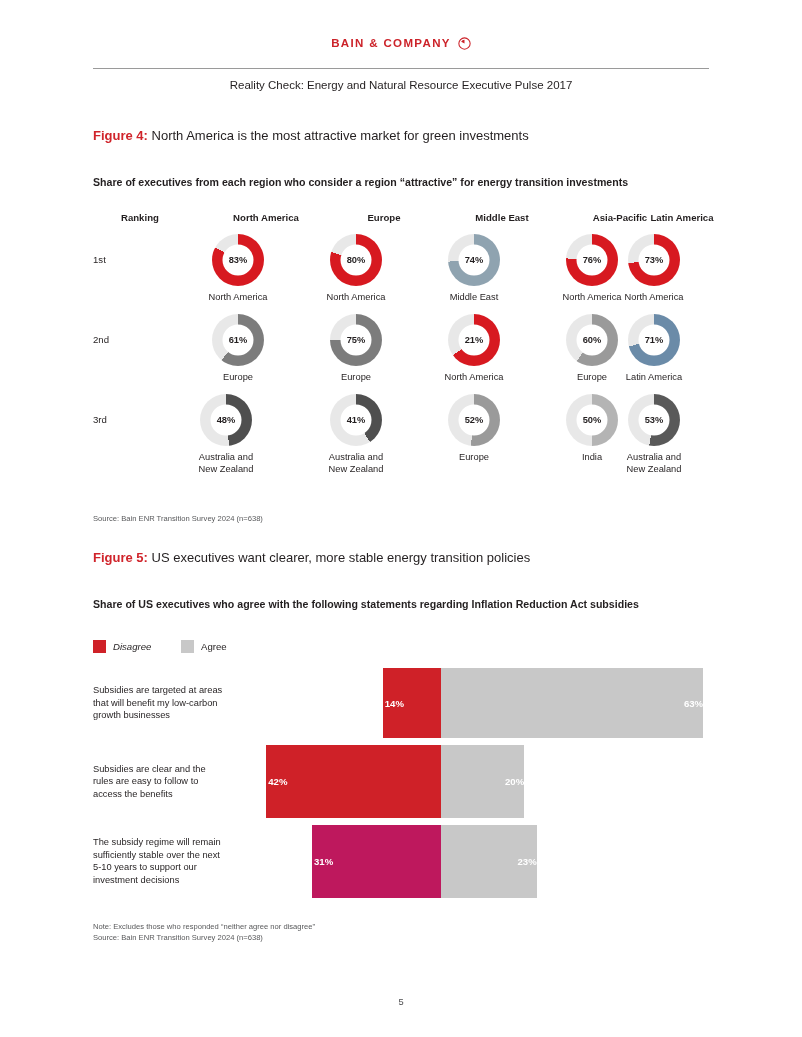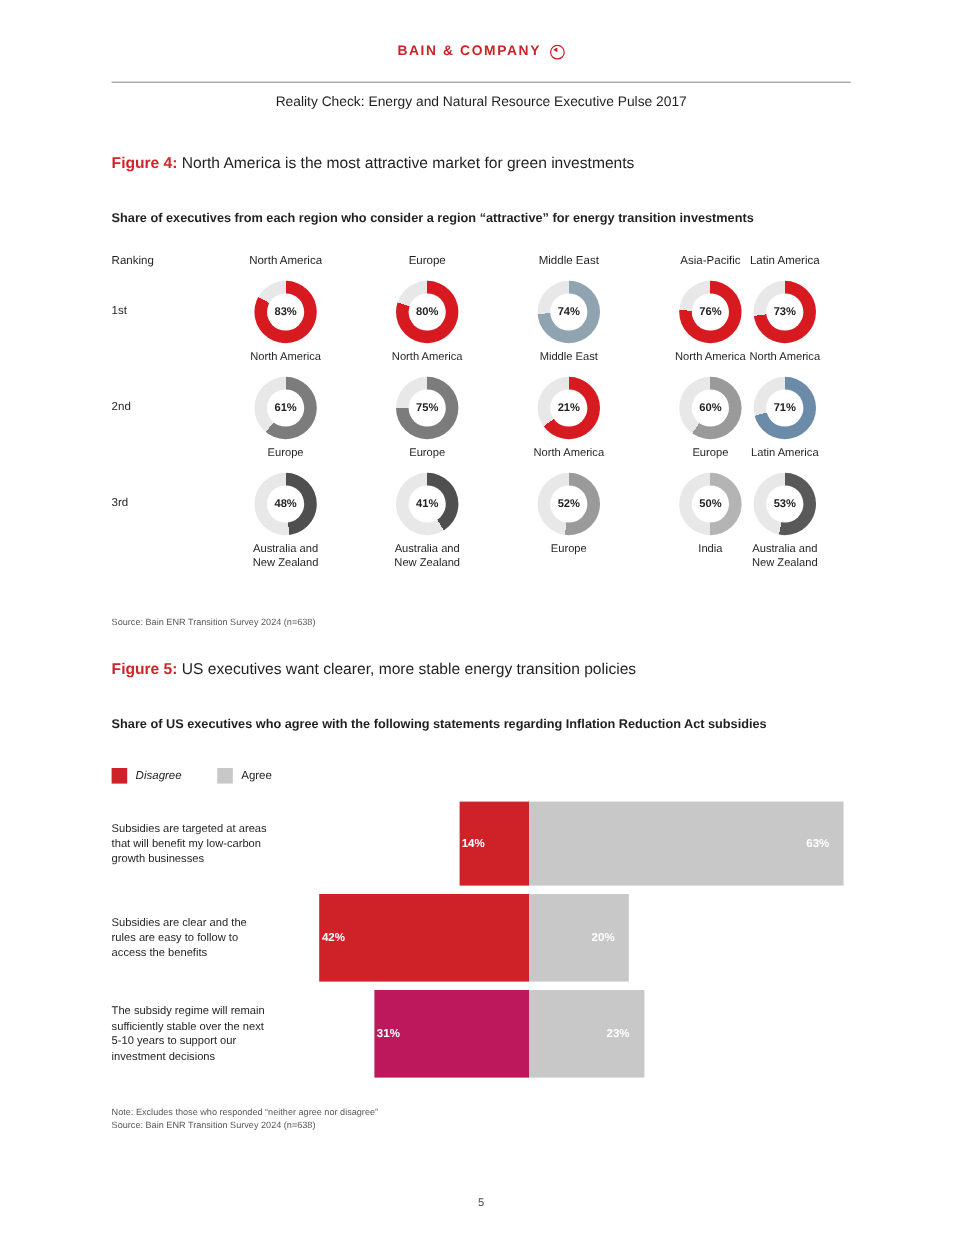--- a/index.html
+++ b/index.html
@@ -102,24 +102,25 @@
     top: 212px;
     width: 616px;
   }
   .col-head-row {
     position: relative;
     height: 18px;
   }
   .col-head {
     position: absolute;
     font-size: 9.6px;
-    font-weight: normal;
+    font-weight: bold;
     color: #231f20;
     text-align: center;
     top: 0;
+    margin-left: 28px;
   }
   .col-head.rank-h { text-align: left; }
 
   .donut-row {
     position: relative;
   }
   .rank-label {
     position: absolute;
     left: 0;
     font-size: 9.6px;
@@ -219,21 +220,20 @@
     box-sizing: border-box;
   }
   .seg.disagree {
     background: #cf2128;
     justify-content: flex-start;
     padding-left: 2px;
   }
   .seg.agree {
     background: #c8c8c8;
     justify-content: flex-end;
-    padding-right: 12px;
   }
   .seg .pct {
     font-size: 9.6px;
     font-weight: bold;
     color: #ffffff;
   }
 
   .page-no {
     position: absolute;
     left: 0;
@@ -359,21 +359,21 @@
             <div class="donut" style="background: conic-gradient(rgb(107, 139, 168) 0deg, rgb(107, 139, 168) 255.6deg, rgb(232, 232, 232) 255.6deg, rgb(232, 232, 232) 360deg);">
               <div class="hole">
                 <span class="val">71%</span>
               </div>
             </div>
             <div class="cell-label">Latin America</div>
           </div>
         </div>
         <div class="donut-row" style="position: absolute; left: 0px; top: 182px; width: 616px; height: 80px;">
           <div class="rank-label" style="top: 20px;">3rd</div>
-          <div class="cell" style="left: 90px; width: 110px; top: 0px;">
+          <div class="cell" style="left: 78px; width: 110px; top: 0px;">
             <div class="donut" style="background: conic-gradient(rgb(79, 79, 79) 0deg, rgb(79, 79, 79) 172.8deg, rgb(232, 232, 232) 172.8deg, rgb(232, 232, 232) 360deg);">
               <div class="hole">
                 <span class="val">48%</span>
               </div>
             </div>
             <div class="cell-label">Australia and<br>New Zealand</div>
           </div>
           <div class="cell" style="left: 208px; width: 110px; top: 0px;">
             <div class="donut" style="background: conic-gradient(rgb(79, 79, 79) 0deg, rgb(79, 79, 79) 147.6deg, rgb(232, 232, 232) 147.6deg, rgb(232, 232, 232) 360deg);">
               <div class="hole">

